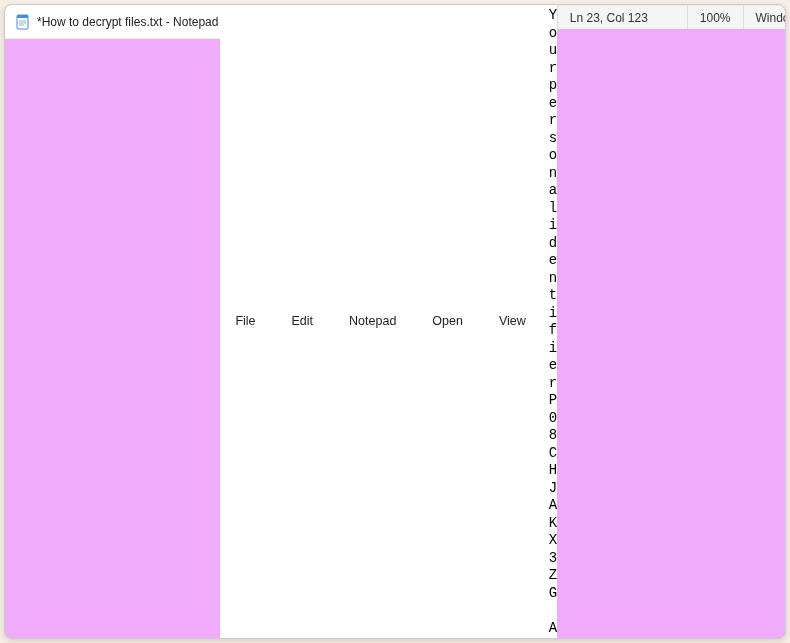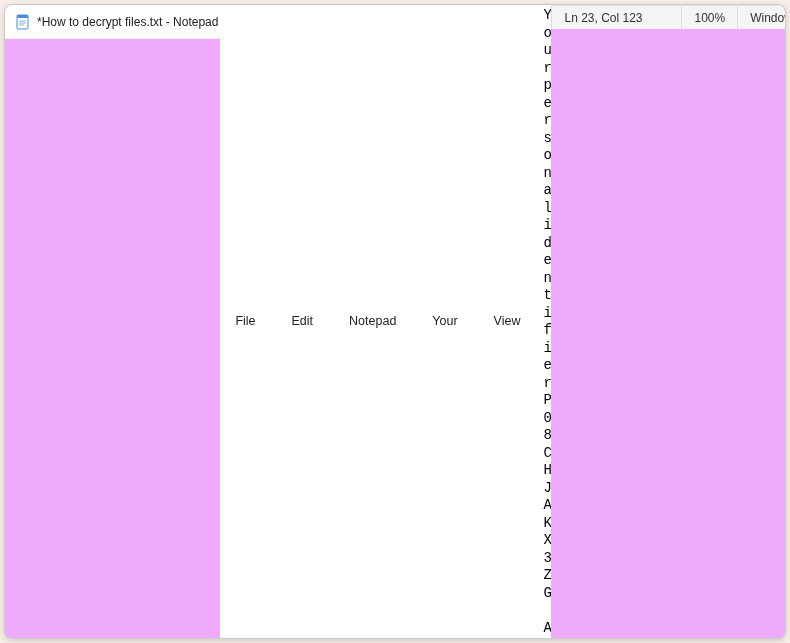--- a/index.html
+++ b/index.html
@@ -143,21 +143,21 @@
             <line x1="10" y1="0" x2="0" y2="10" stroke="#222" stroke-width="1.2"></line>
           </svg>
       </button>
     </div>
   </div>
 
   <div class="menubar">
     <span class="menu-item">File</span>
     <span class="menu-item">Edit</span>
     <span class="menu-item">Notepad</span>
-    <span class="menu-item">Your</span>
+    <span class="menu-item">Open</span>
     <span class="menu-item">View</span>
   </div>
 
   <div class="editor"><span>Your personal identifier: P08CHJAKX3ZG
 
 All files on A.R.T.I.S network have been encrypted due to insufficient security.
 The only way to quickly and reliably regain access to your files is to contact us.
 The price depends on how fast you write to us.
 In other cases, you risk losing your time and access to data. Usually time is much more valuable than money.
 

